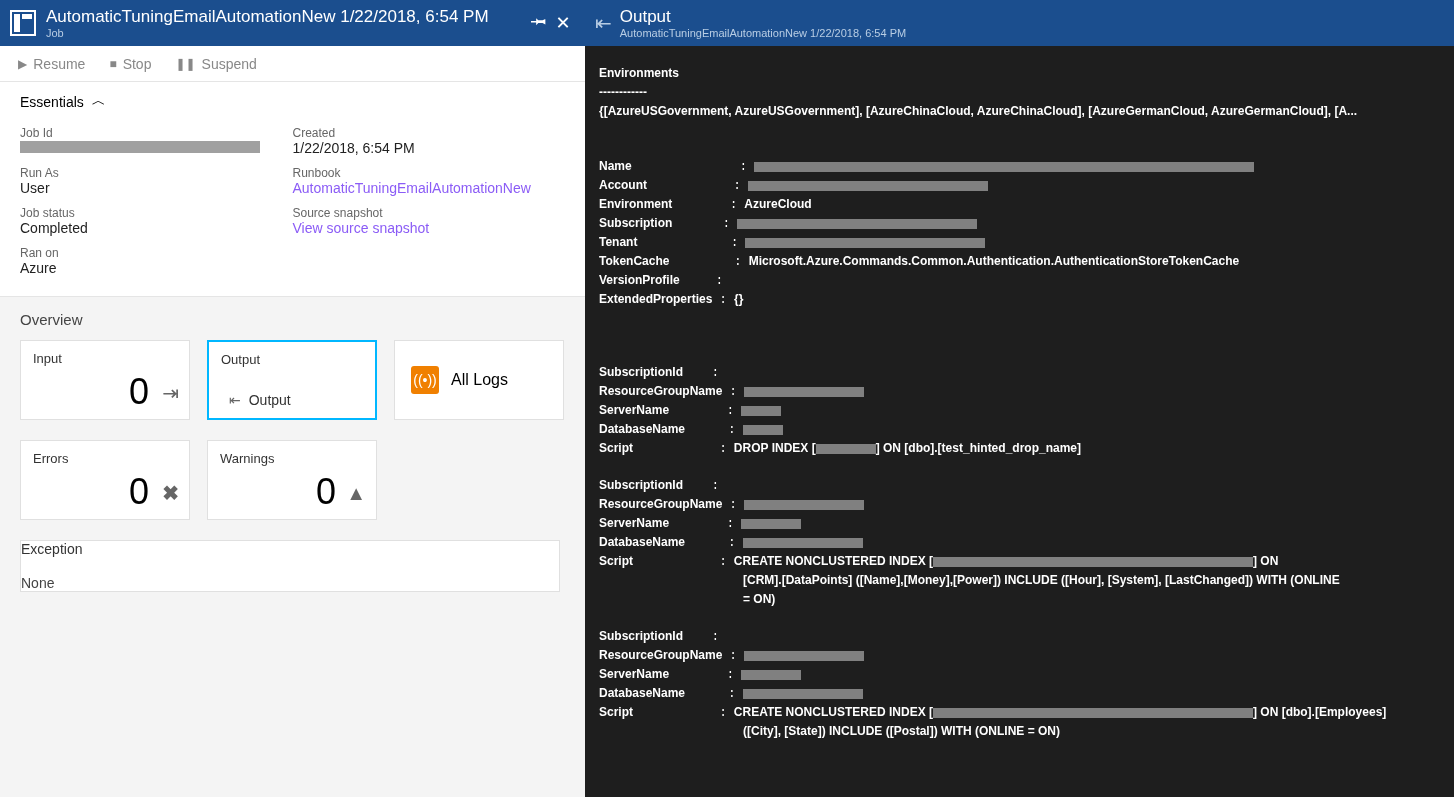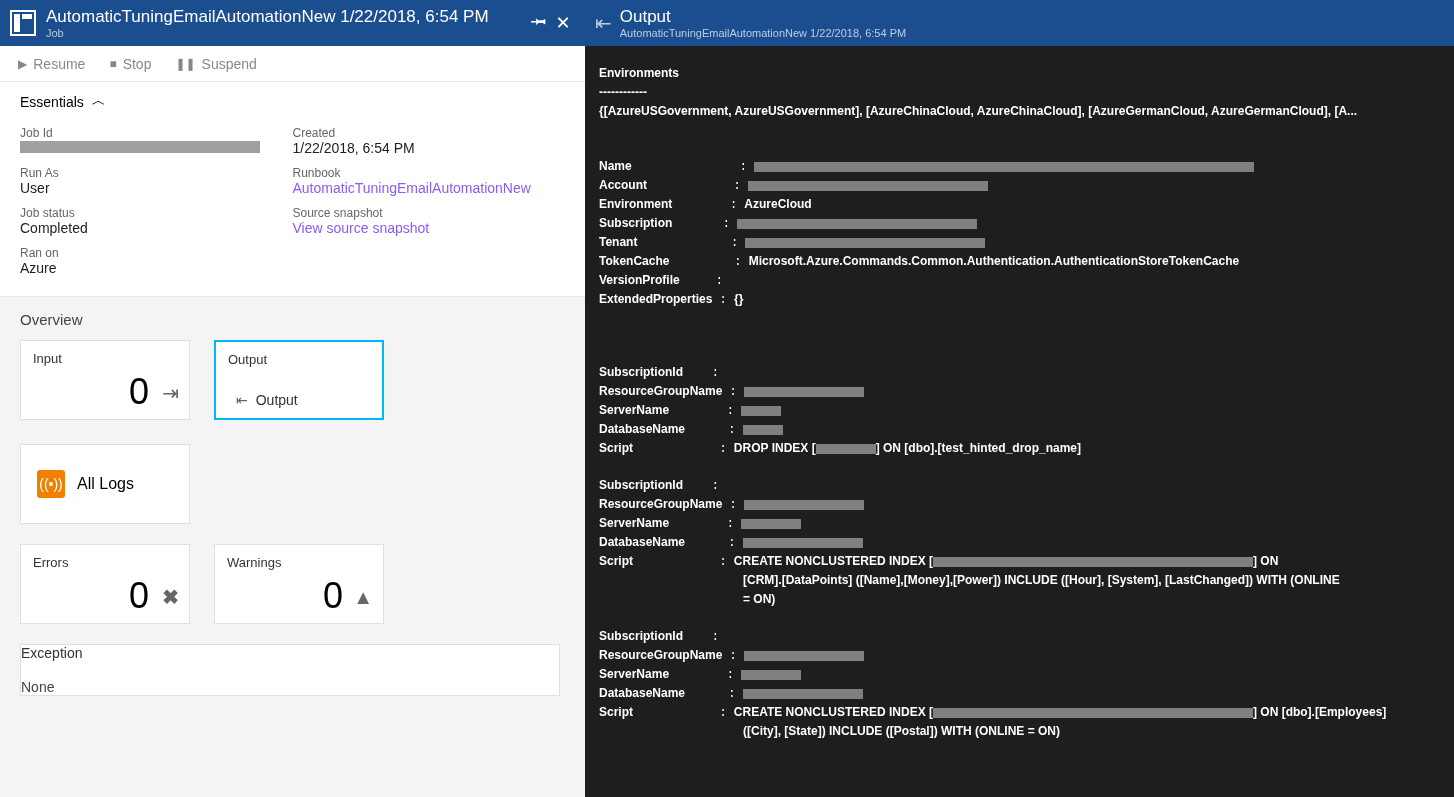--- a/index.html
+++ b/index.html
@@ -22,21 +22,21 @@
 .essentials-header .chev{margin-left:8px}
 .essentials-grid{display:flex;margin-top:16px}
 .essentials-col{flex:1}
 .ess-row{margin-bottom:10px}
 .ess-label{font-size:12px;color:#666}
 .ess-value{font-size:14px;color:#222}
 .ess-value.link{color:#8b5cf6;cursor:pointer}
 .redacted{display:inline-block;background:#a0a0a0;height:12px;width:240px}
 .overview-section{background:#f4f4f4;flex:1;padding:14px 20px}
 .overview-title{font-size:15px;color:#444;margin-bottom:12px}
-.tile-row{display:flex;gap:24px;margin-bottom:20px;flex-wrap:wrap}
+.tile-row{display:flex;gap:17px;margin-bottom:20px;flex-wrap:wrap}
 .tile{background:#fff;border:1px solid #e0e0e0;width:170px;height:80px;padding:10px 12px;position:relative;cursor:pointer}
 .tile.selected{border:2px solid #00b7ff}
 .tile .tile-title{font-size:13px;color:#333}
 .tile .tile-big{font-size:36px;font-weight:300;position:absolute;right:40px;bottom:6px}
 .tile .tile-icon{position:absolute;right:10px;bottom:14px;font-size:20px;color:#666}
 .tile .subrow{position:absolute;left:20px;bottom:10px;display:flex;align-items:center;font-size:14px;color:#333}
 .tile .subrow .sicon{margin-right:8px;color:#666}
 .tile-logs{display:flex;align-items:center}
 .tile-logs .lbox{width:28px;height:28px;background:#f08000;border-radius:3px;display:flex;align-items:center;justify-content:center;color:#fff;margin-right:12px;font-size:14px}
 .tile-x{color:#e3008c;font-weight:bold;font-size:22px}

